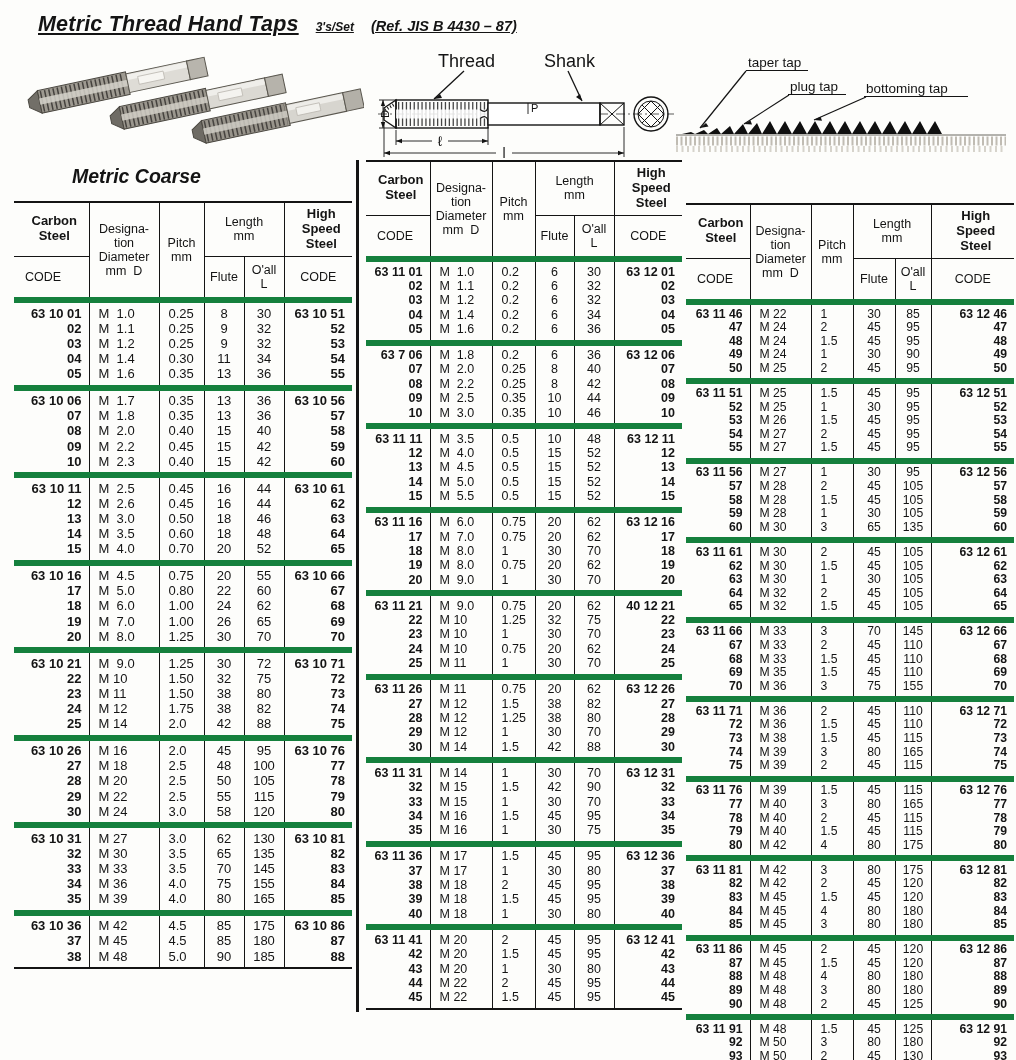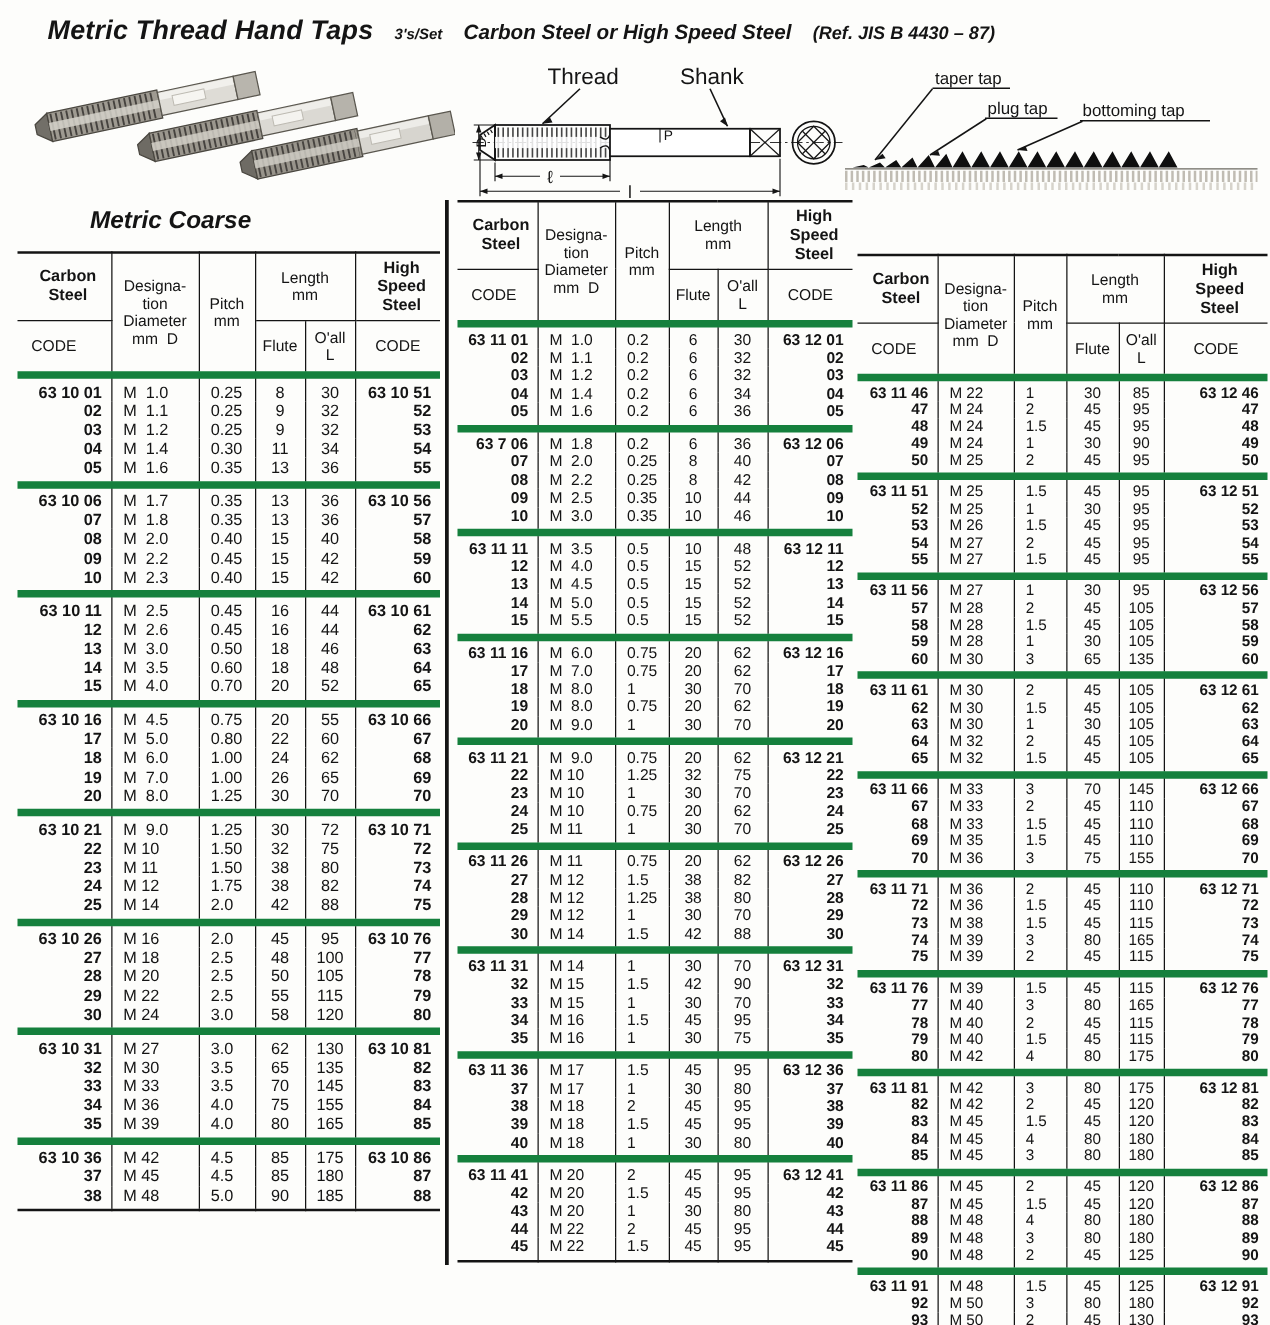--- a/index.html
+++ b/index.html
@@ -3,21 +3,21 @@
 <meta charset="utf-8">
 <style>
   * { margin:0; padding:0; box-sizing:border-box; }
   html,body { width:1016px; height:1060px; }
   body {
     position:relative; background:#fdfdfb; color:#141414;
     font-family:"Liberation Sans", sans-serif; overflow:hidden;
   }
   .title-row {
     position:absolute; left:38px; top:12px; display:flex; align-items:baseline;
-    gap:17px; font-style:italic; font-weight:bold; white-space:nowrap;
+    gap:17px; font-style:italic; font-weight:bold; white-space:nowrap;text-decoration:underline;
   }
   .t-main { font-size:21.5px; letter-spacing:.2px; }
   .t-set  { font-size:12px; }
   .t-mat  { font-size:16.5px; }
   .t-ref  { font-size:14.5px; }
 
   .fig { position:absolute; }
   #fig-photo  { left:12px;  top:44px; }
   #fig-thread { left:376px; top:50px; }
   #fig-types  { left:662px; top:54px; }
@@ -68,21 +68,20 @@
   .c-h  { text-align:right; padding-right:7px !important; font-weight:bold; white-space:pre; }
 
   svg text { font-family:"Liberation Sans", sans-serif; fill:#141414; }
 </style>
 </head>
 <body>
 
 <div class="title-row">
   <span class="t-main">Metric Thread Hand Taps</span>
   <span class="t-set">3's/Set</span>
-  <span class="t-mat">Carbon Steel or  High Speed Steel</span>
   <span class="t-ref">(Ref. JIS B 4430 – 87)</span>
 </div>
 
 <div class="fig" id="fig-photo">
   <svg width="352" height="114" viewBox="0 0 352 114">
 
     <g transform="translate(178,76) rotate(-12)">
       <polygon points="0,10 11,3 11,26 0,18" fill="#6e6b64" stroke="#4a4740" stroke-width="1"></polygon>
       <rect x="11" y="3" width="86" height="23" fill="#98948b" stroke="#4a4740" stroke-width="1"></rect>
       <line x1="13" y1="14.5" x2="95" y2="14.5" stroke="#474440" stroke-width="21" stroke-dasharray="1.5 2.8"></line>
@@ -764,21 +763,21 @@
           <td class="c-h">20</td>
         </tr>
       </tbody>
       <tbody>
         <tr>
           <td class="c-cs">63 11 21</td>
           <td class="c-d">M  9.0</td>
           <td class="c-p">0.75</td>
           <td class="c-f">20</td>
           <td class="c-o">62</td>
-          <td class="c-h">63 12 21</td>
+          <td class="c-h">40 12 21</td>
         </tr>
         <tr>
           <td class="c-cs">22</td>
           <td class="c-d">M 10</td>
           <td class="c-p">1.25</td>
           <td class="c-f">32</td>
           <td class="c-o">75</td>
           <td class="c-h">22</td>
         </tr>
         <tr>

